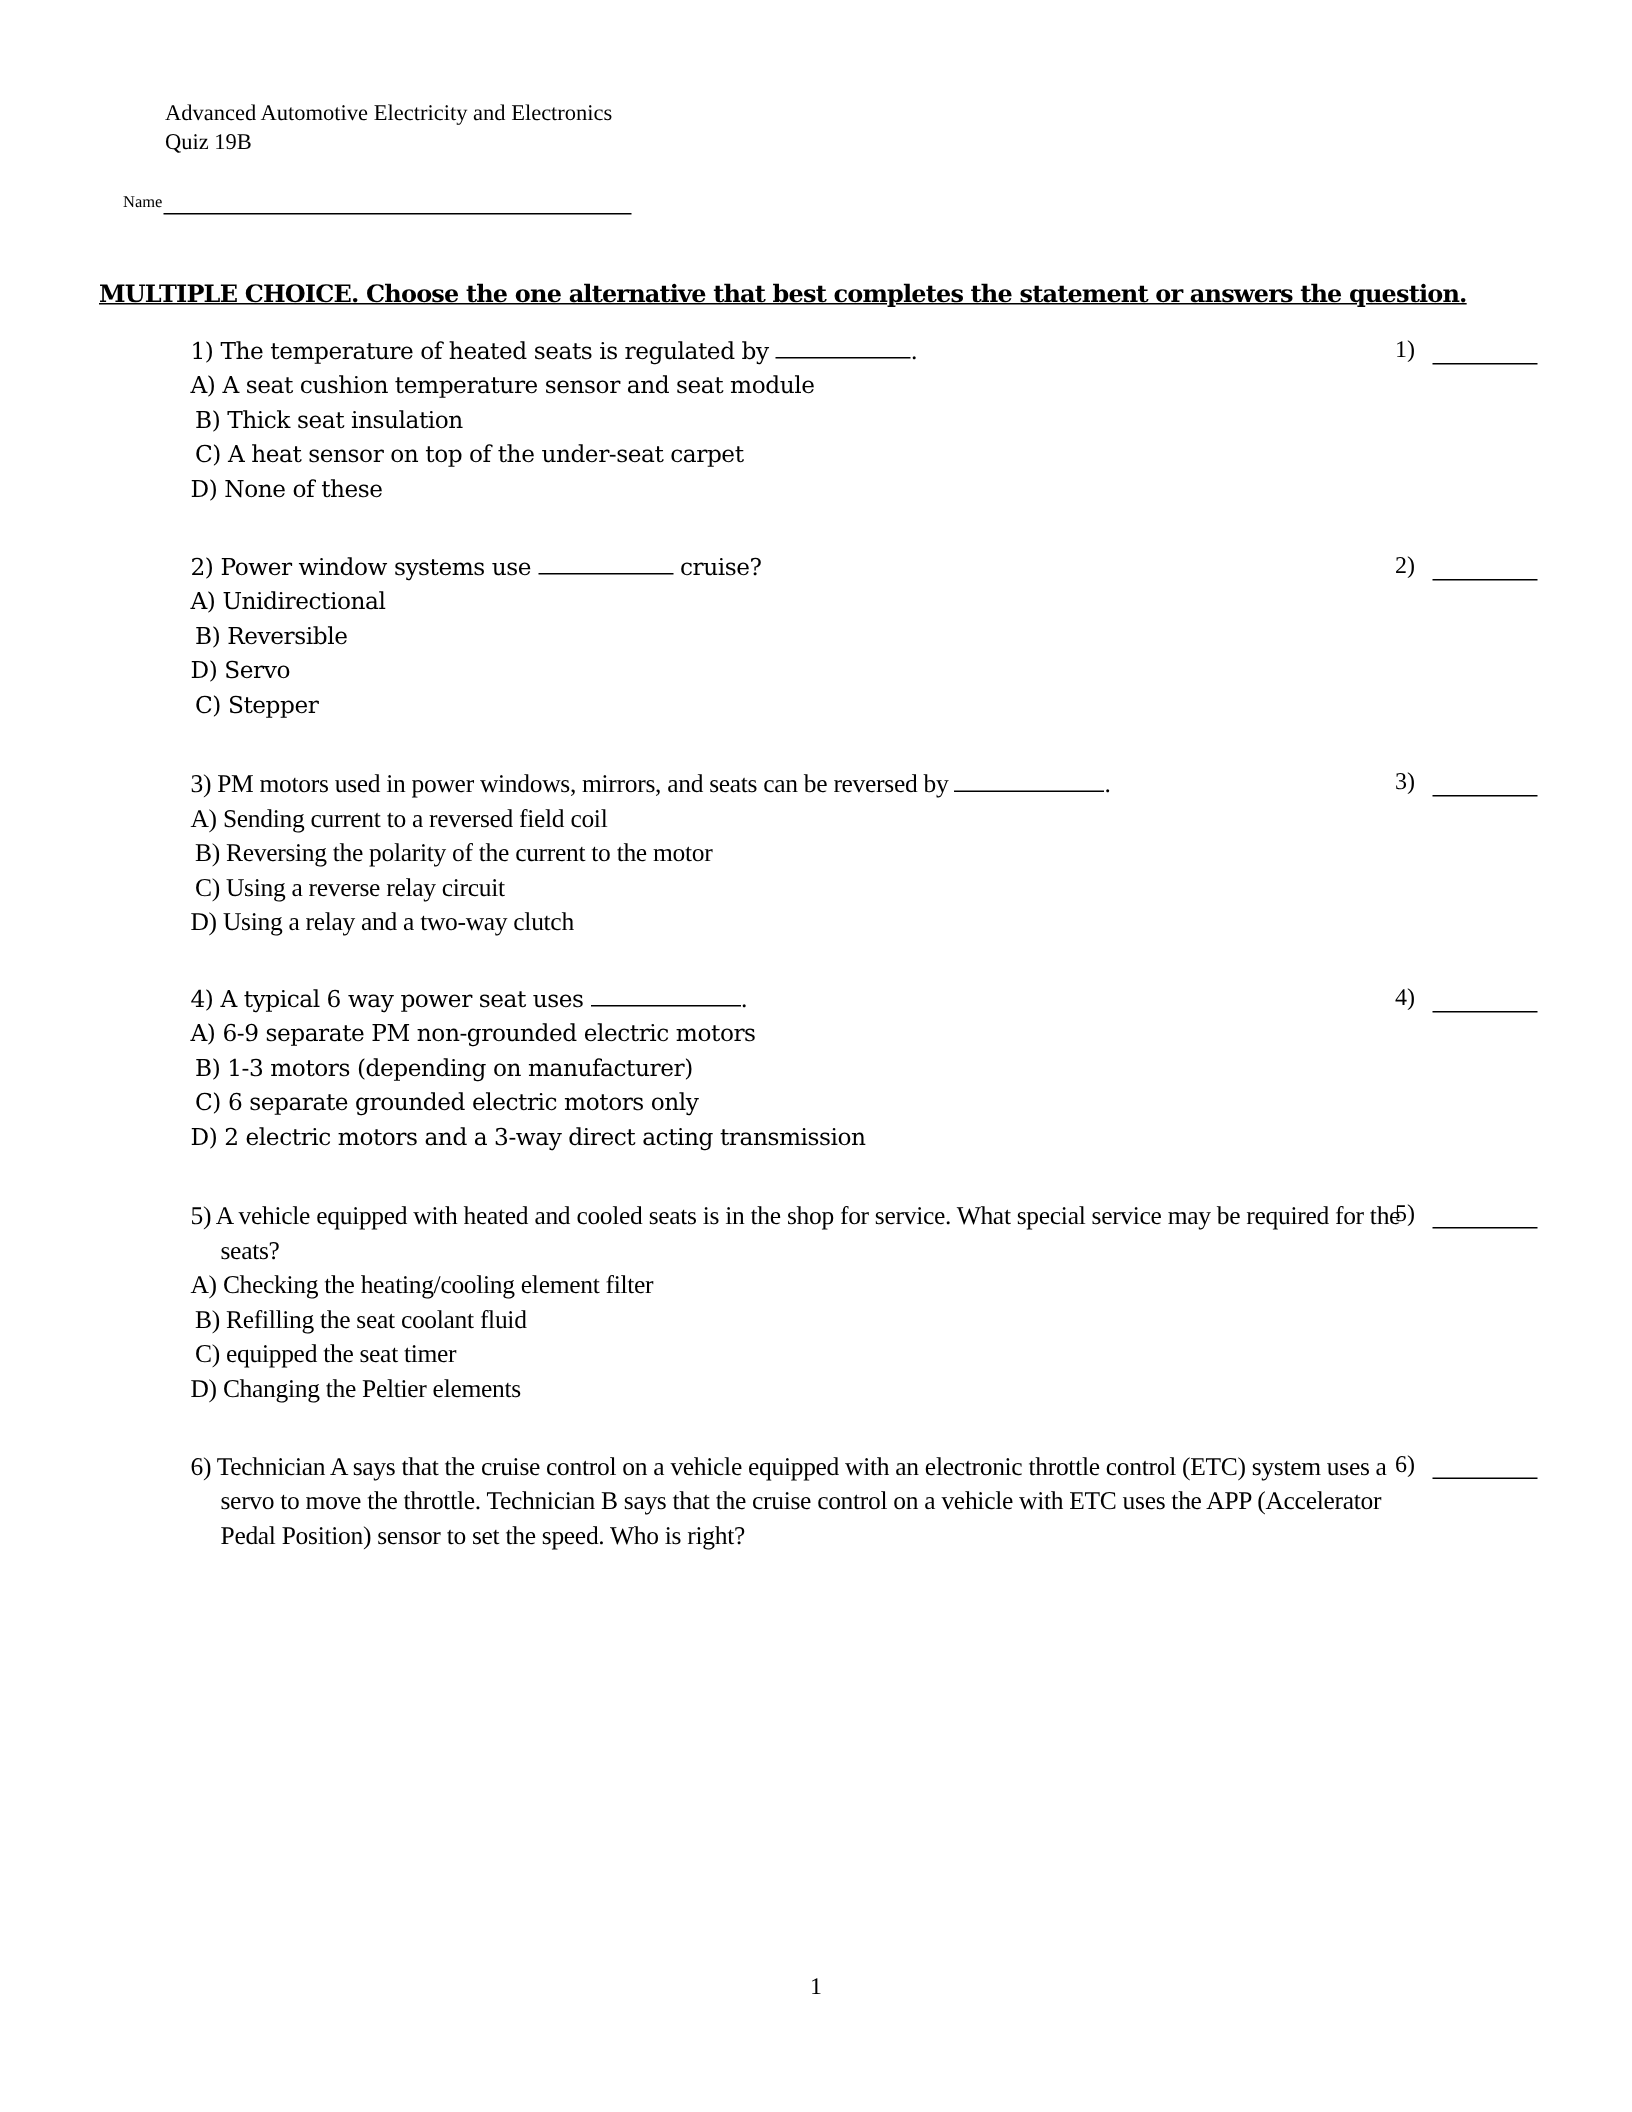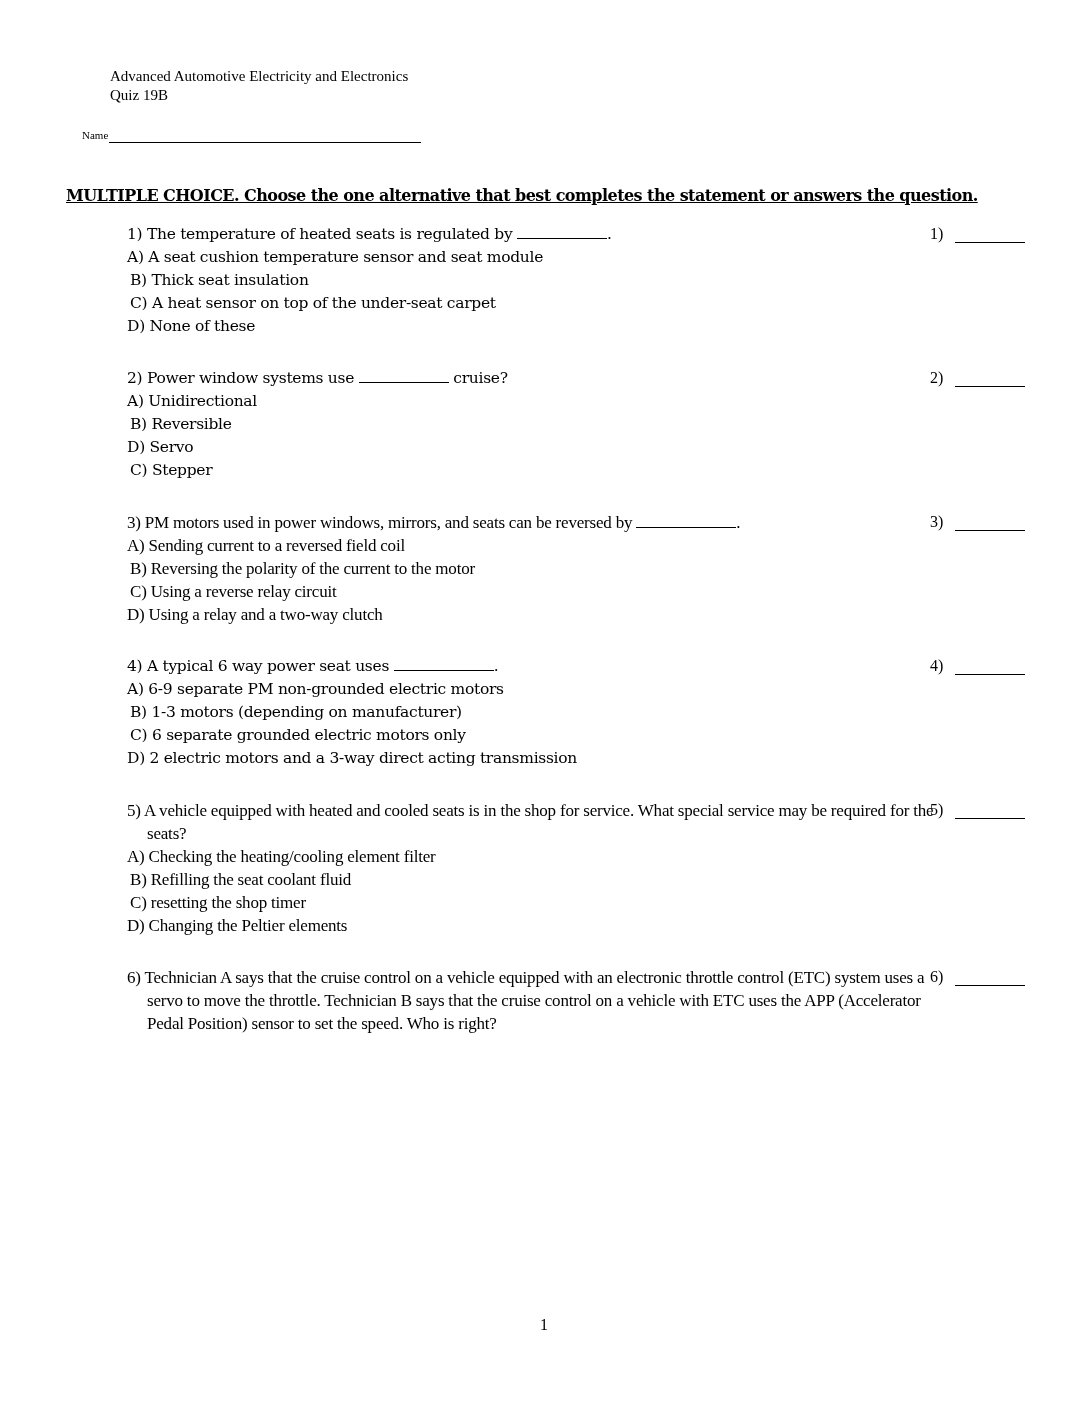--- a/index.html
+++ b/index.html
@@ -193,21 +193,21 @@
 </div>
 
 <div class="question narrow" style="top:799px;">
   <div class="q-stem">
     <span>5)</span>
     <span>A vehicle equipped with heated and cooled seats is in the shop for service. What special service may be required for the seats?</span>
   </div>
   <div class="options">
     <div class="option a"><span class="letter">A)</span> <span>Checking the heating/cooling element filter</span></div>
     <div class="option b"><span class="letter">B)</span> <span>Refilling the seat coolant fluid</span></div>
-    <div class="option c"><span class="letter">C)</span> <span>resetting the shop timer</span></div>
+    <div class="option c"><span class="letter">C)</span> <span>equipped the seat timer</span></div>
     <div class="option d"><span class="letter">D)</span> <span>Changing the Peltier elements</span></div>
   </div>
 </div>
 <div class="answer" style="top:801px;">
   <span>5)</span>
   <span class="answer-line"></span>
 </div>
 
 <div class="question narrow" style="top:966px;">
   <div class="q-stem">

